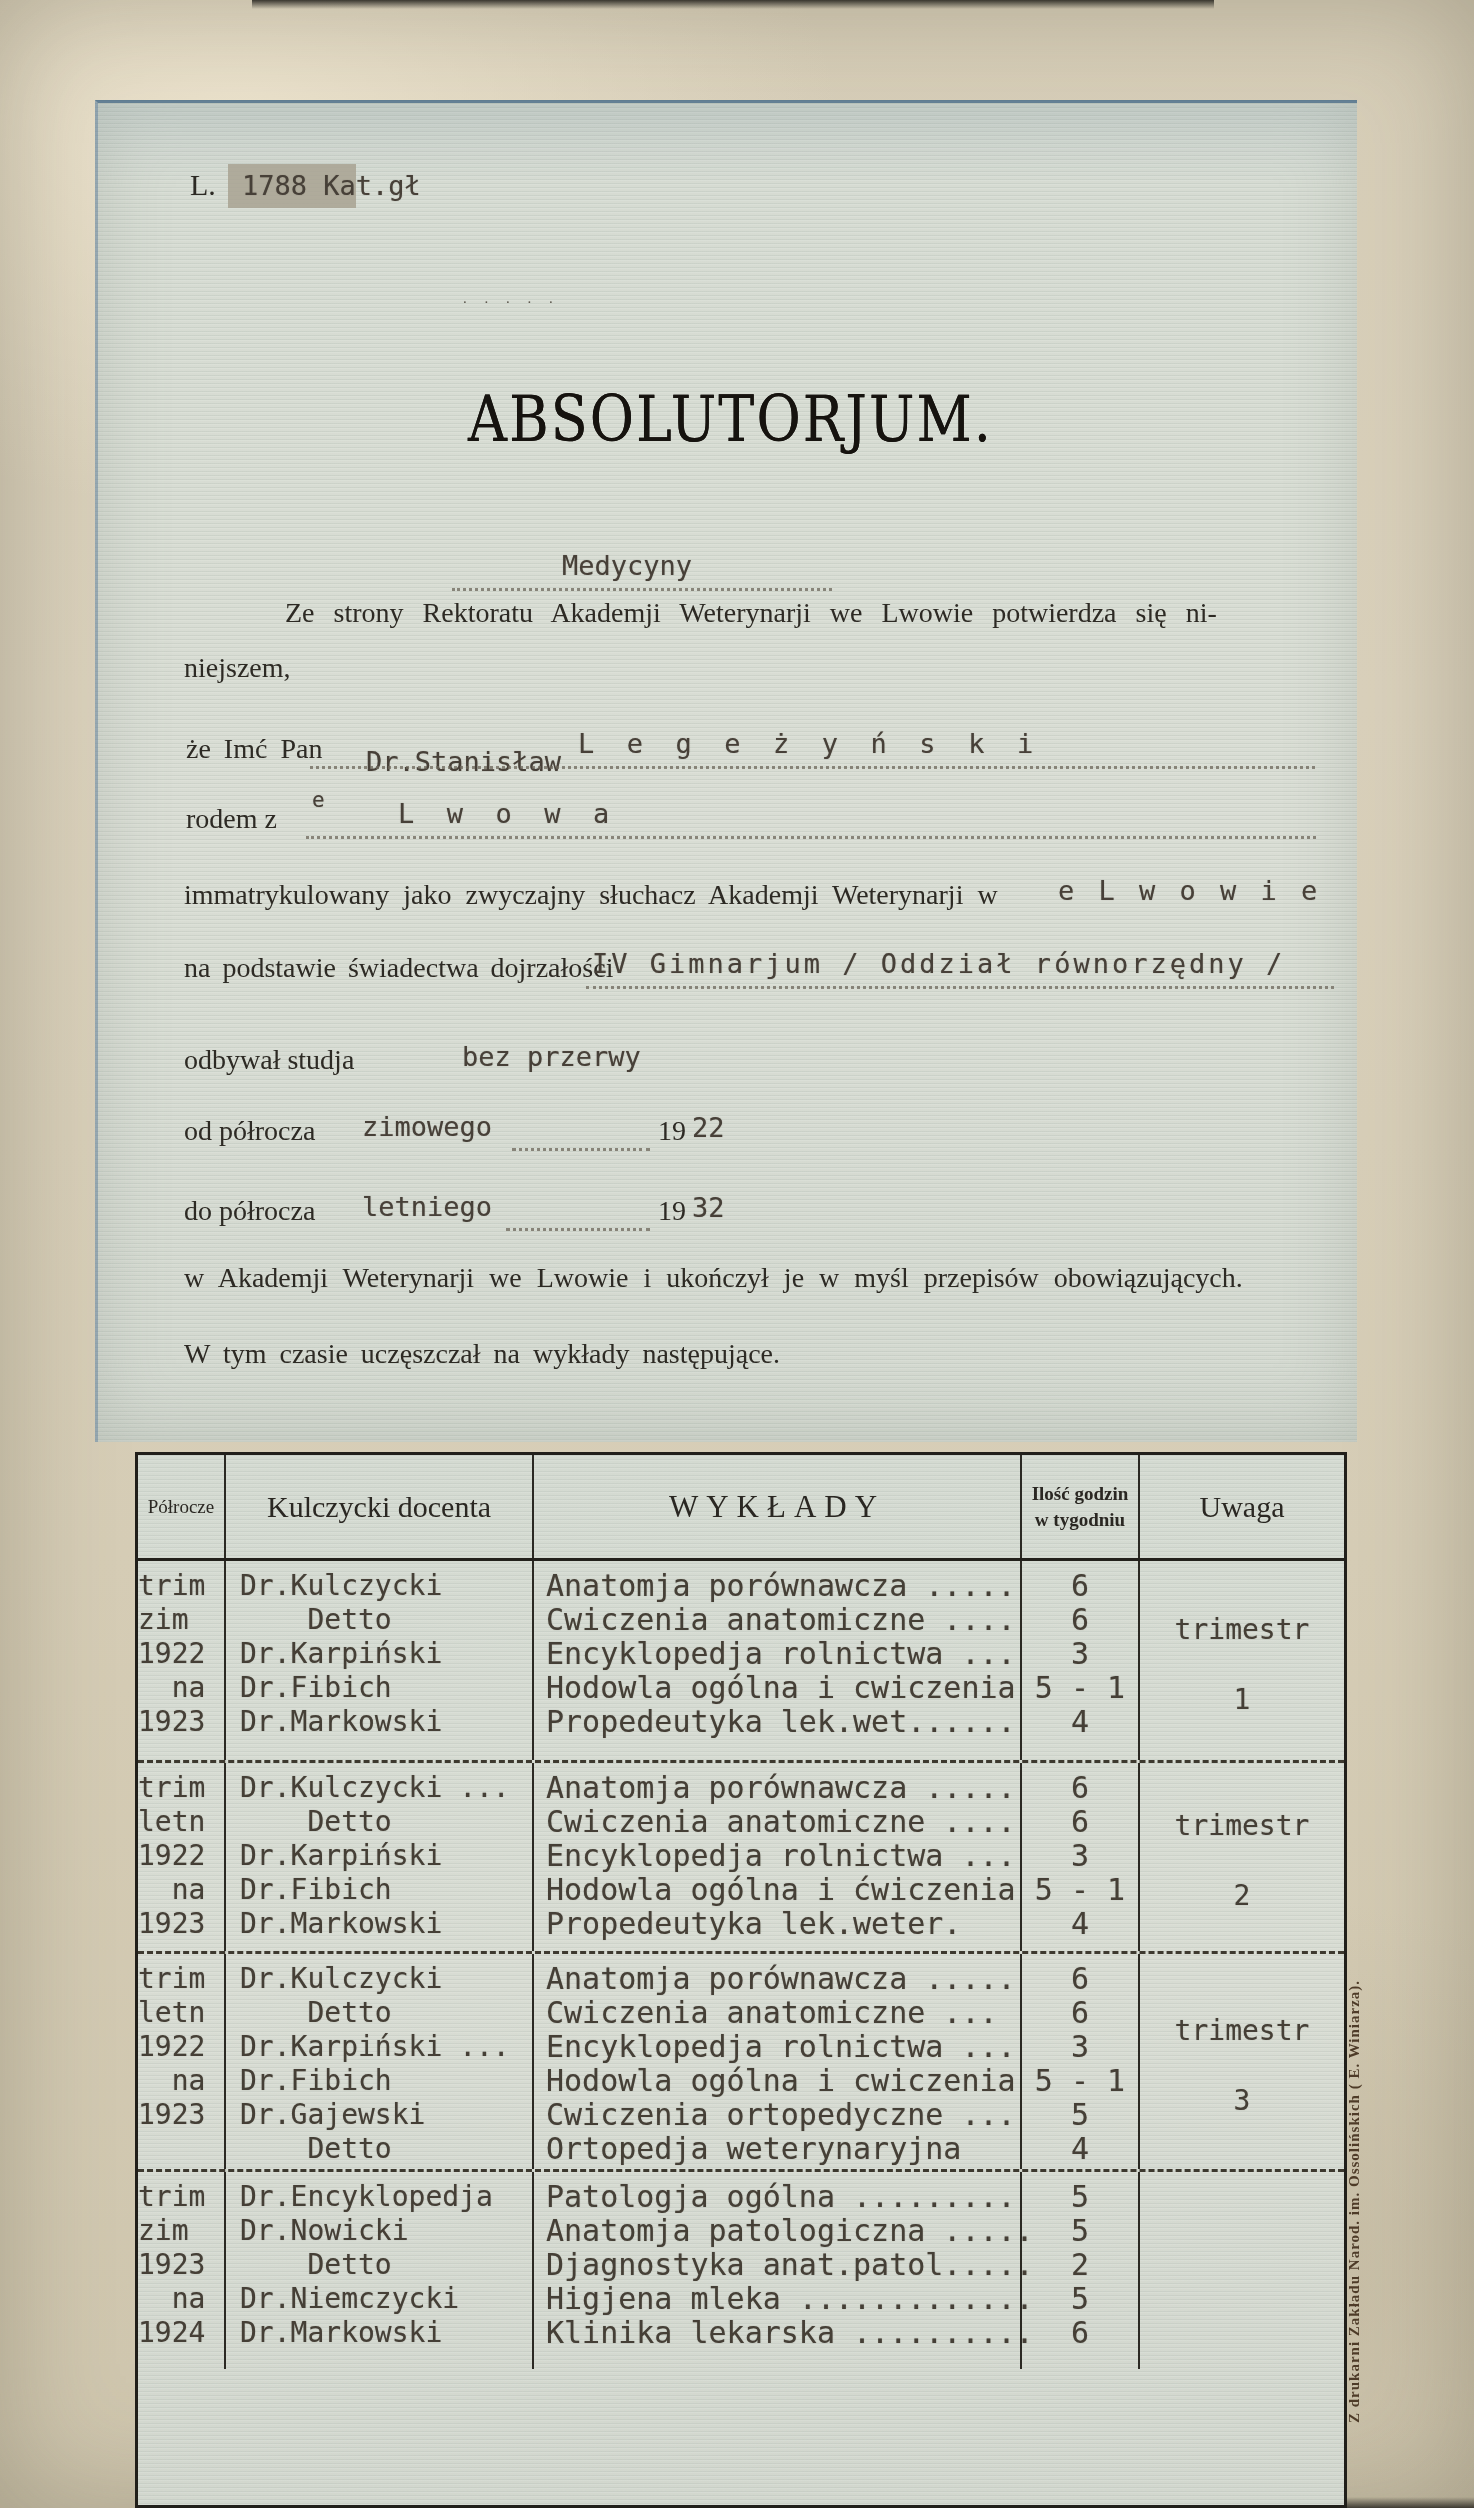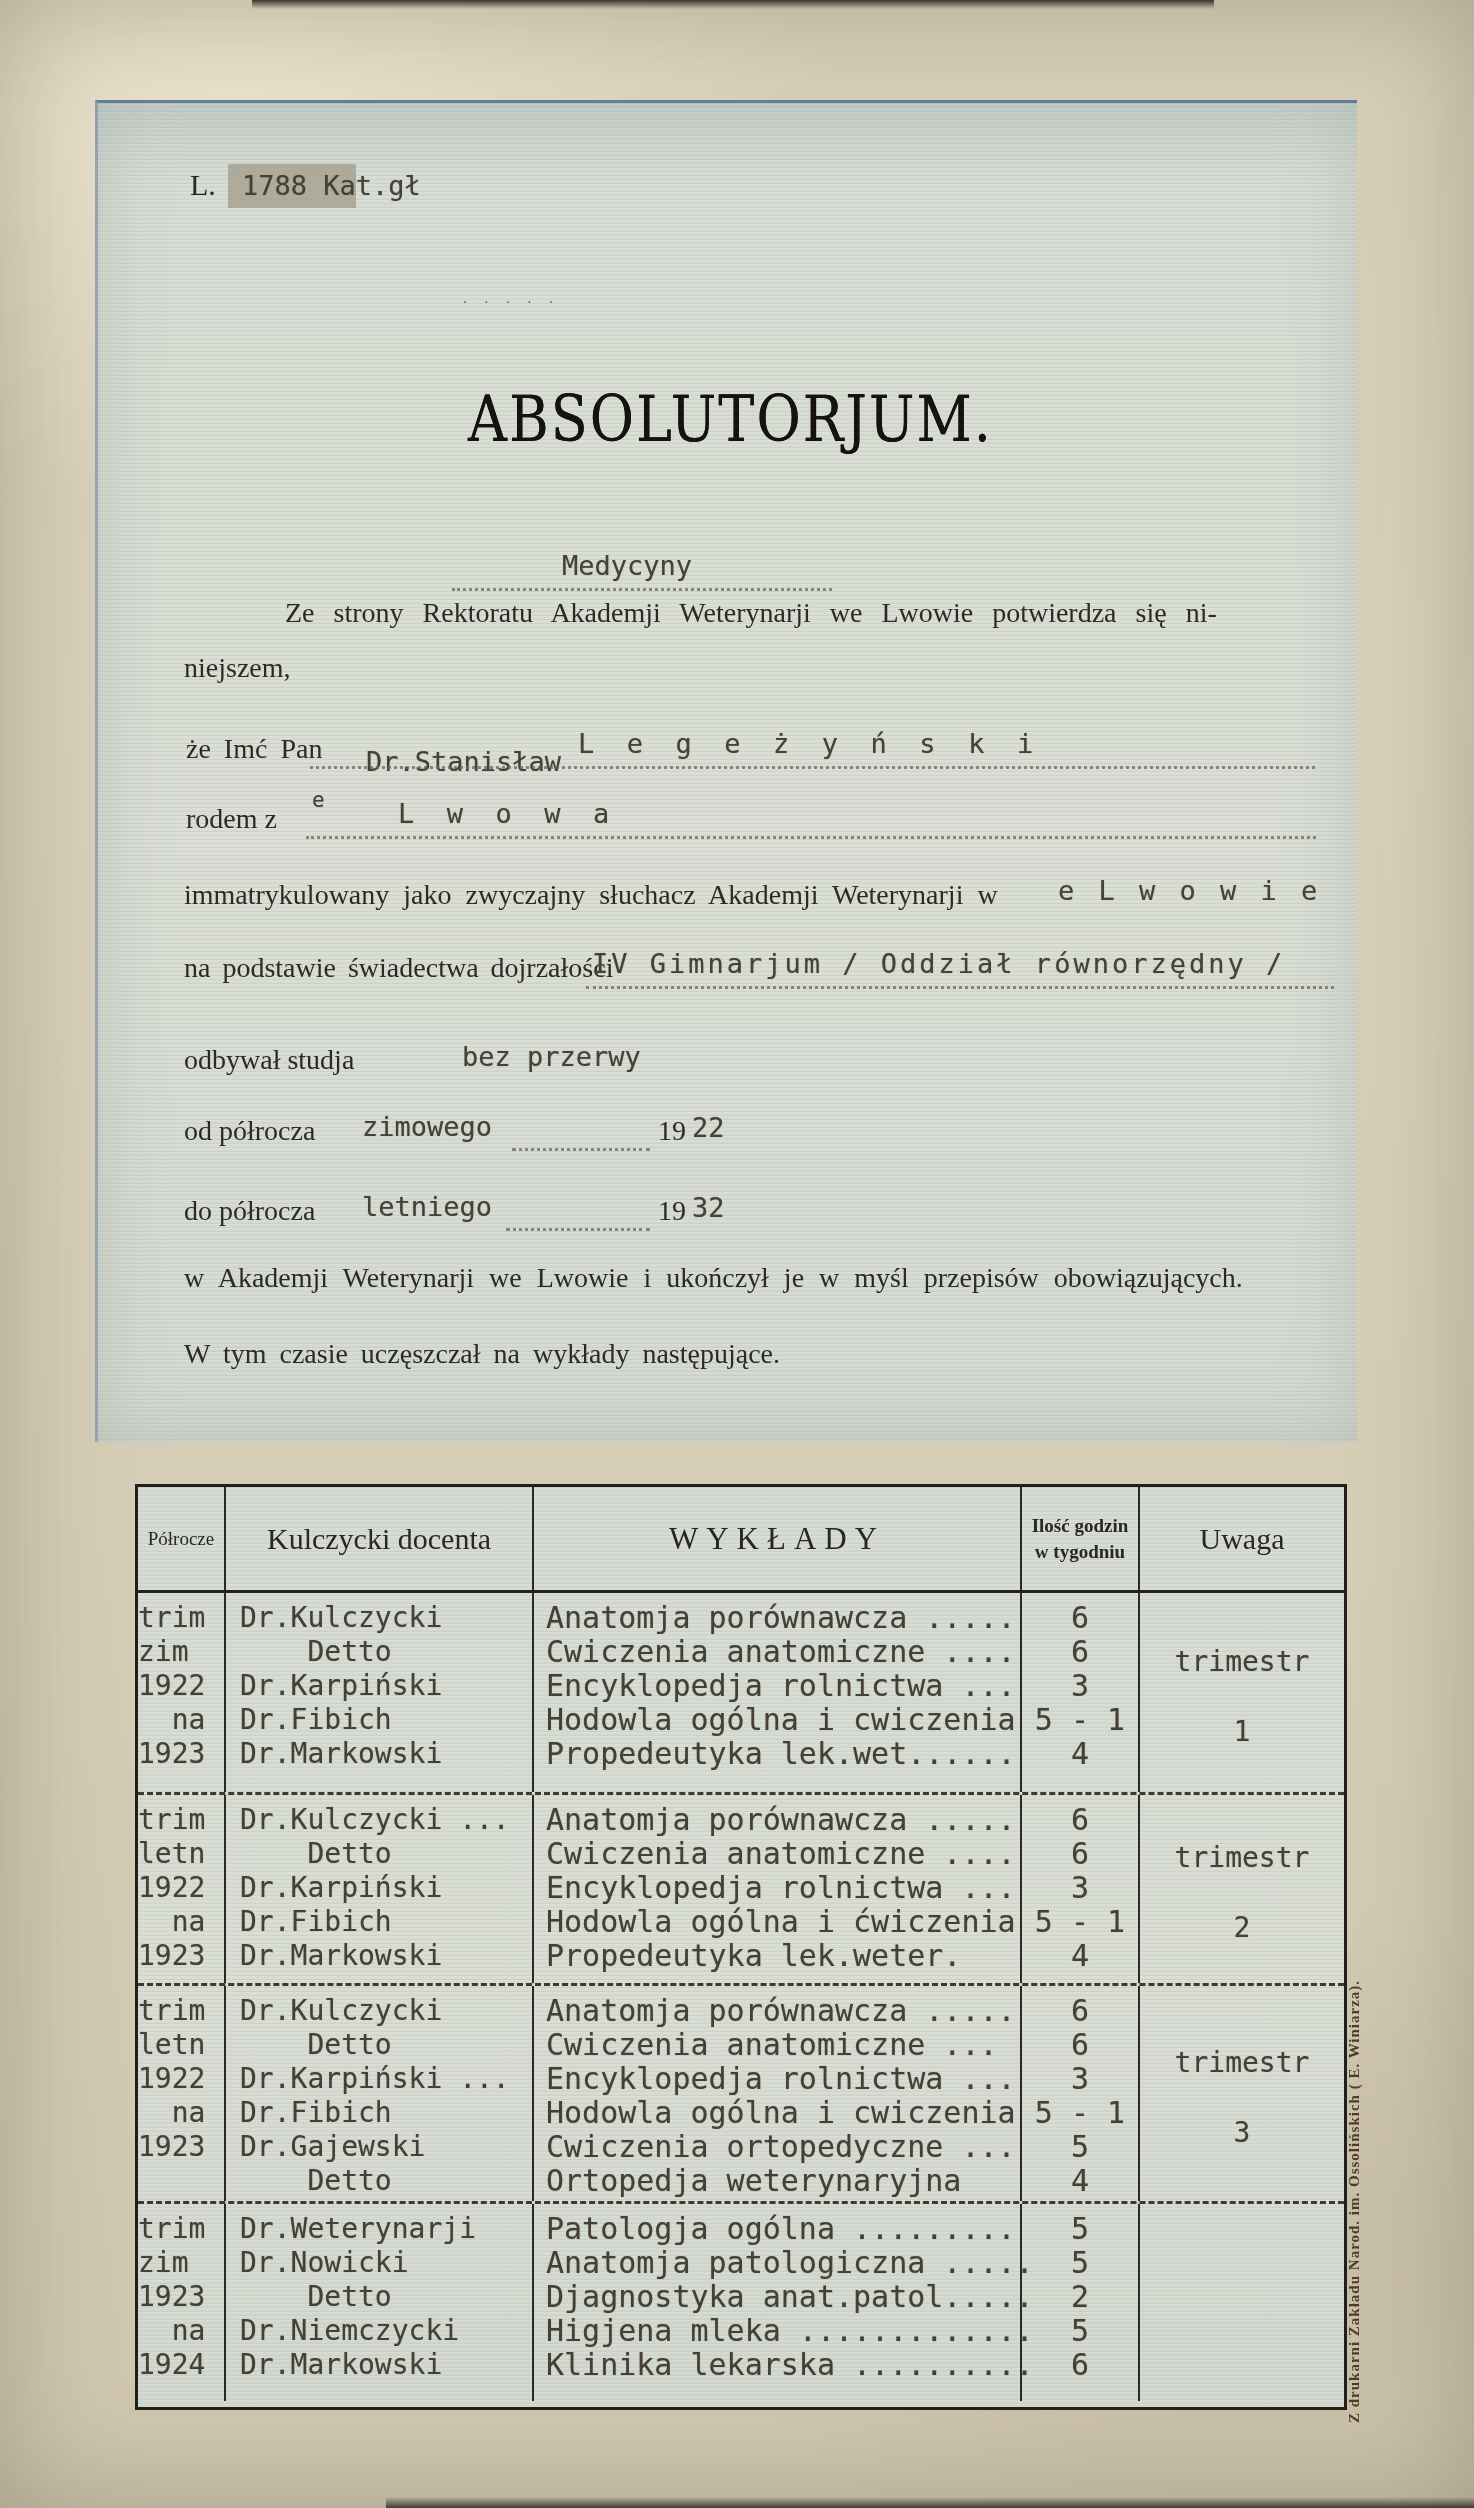--- a/index.html
+++ b/index.html
@@ -29,26 +29,25 @@
   .printed{font-family:"Liberation Serif",serif;color:#2d2a24;font-size:28px;white-space:pre;}
   .typed{font-family:"DejaVu Sans Mono",monospace;color:#474038;font-size:27px;white-space:pre;
     text-shadow:0 0 1px rgba(70,64,56,0.45);}
   .dotline{position:absolute;height:0;border-bottom:3px dotted #6d675b;opacity:0.75;}
   .ref-patch{position:absolute;left:228px;top:164px;width:128px;height:44px;background:#a8a292;opacity:0.85;}
   .title{font-family:"DejaVu Serif",serif;font-size:54px;letter-spacing:2px;color:#16130f;
     transform:scaleY(1.18);transform-origin:left top;text-shadow:0 0 0.6px #1a1712;white-space:pre;}
   .ornament{font-size:15px;letter-spacing:7px;color:#5c564c;}
   
   .lecture-table{
-    position:absolute;left:135px;top:1452px;width:1212px;height:926px;box-sizing:border-box;
+    position:absolute;left:135px;top:1452px;width:1212px;height:1056px;box-sizing:border-box;
     border:3px solid #211f1a;
     background:
       repeating-linear-gradient(180deg, rgba(105,122,116,0.09) 0 1px, rgba(255,255,255,0.10) 1px 2px, rgba(216,222,215,0) 2px 4px),
       linear-gradient(180deg,#d4dad1,#d8dcd3 50%,#d2d7ce 100%);
-    margin-top: 32px;
   }
   .tbl-header{display:grid;grid-template-columns:88px 308px 488px 118px 1fr;height:106px;
     border-bottom:3px solid #23211c;box-sizing:border-box;}
   .tbl-header>div{border-right:2px solid #2b2923;display:flex;flex-direction:column;
     align-items:center;justify-content:center;color:#2a2722;}
   .tbl-header>div:last-child{border-right:none;}
   .h-term{font-size:19px;}
   .h-doc,.h-rem{font-size:30px;}
   .h-lec{font-size:31px;letter-spacing:8px;}
   .h-hrs{font-size:19px;font-weight:bold;line-height:26px;}
@@ -255,21 +254,21 @@
 
     <div class="group g4 last">
       <div class="c-term">
         <div class="line">trim</div>
         <div class="line">zim</div>
         <div class="line">1923</div>
         <div class="line">  na</div>
         <div class="line">1924</div>
       </div>
       <div class="c-doc">
-        <div class="line">Dr.Weterynarji</div>
+        <div class="line">Dr.Encyklopedja</div>
         <div class="line">Dr.Nowicki</div>
         <div class="line">    Detto</div>
         <div class="line">Dr.Niemczycki</div>
         <div class="line">Dr.Markowski</div>
       </div>
       <div class="c-lec">
         <div class="line">Patologja ogólna .........</div>
         <div class="line">Anatomja patologiczna .....</div>
         <div class="line">Djagnostyka anat.patol.....</div>
         <div class="line">Higjena mleka .............</div>

